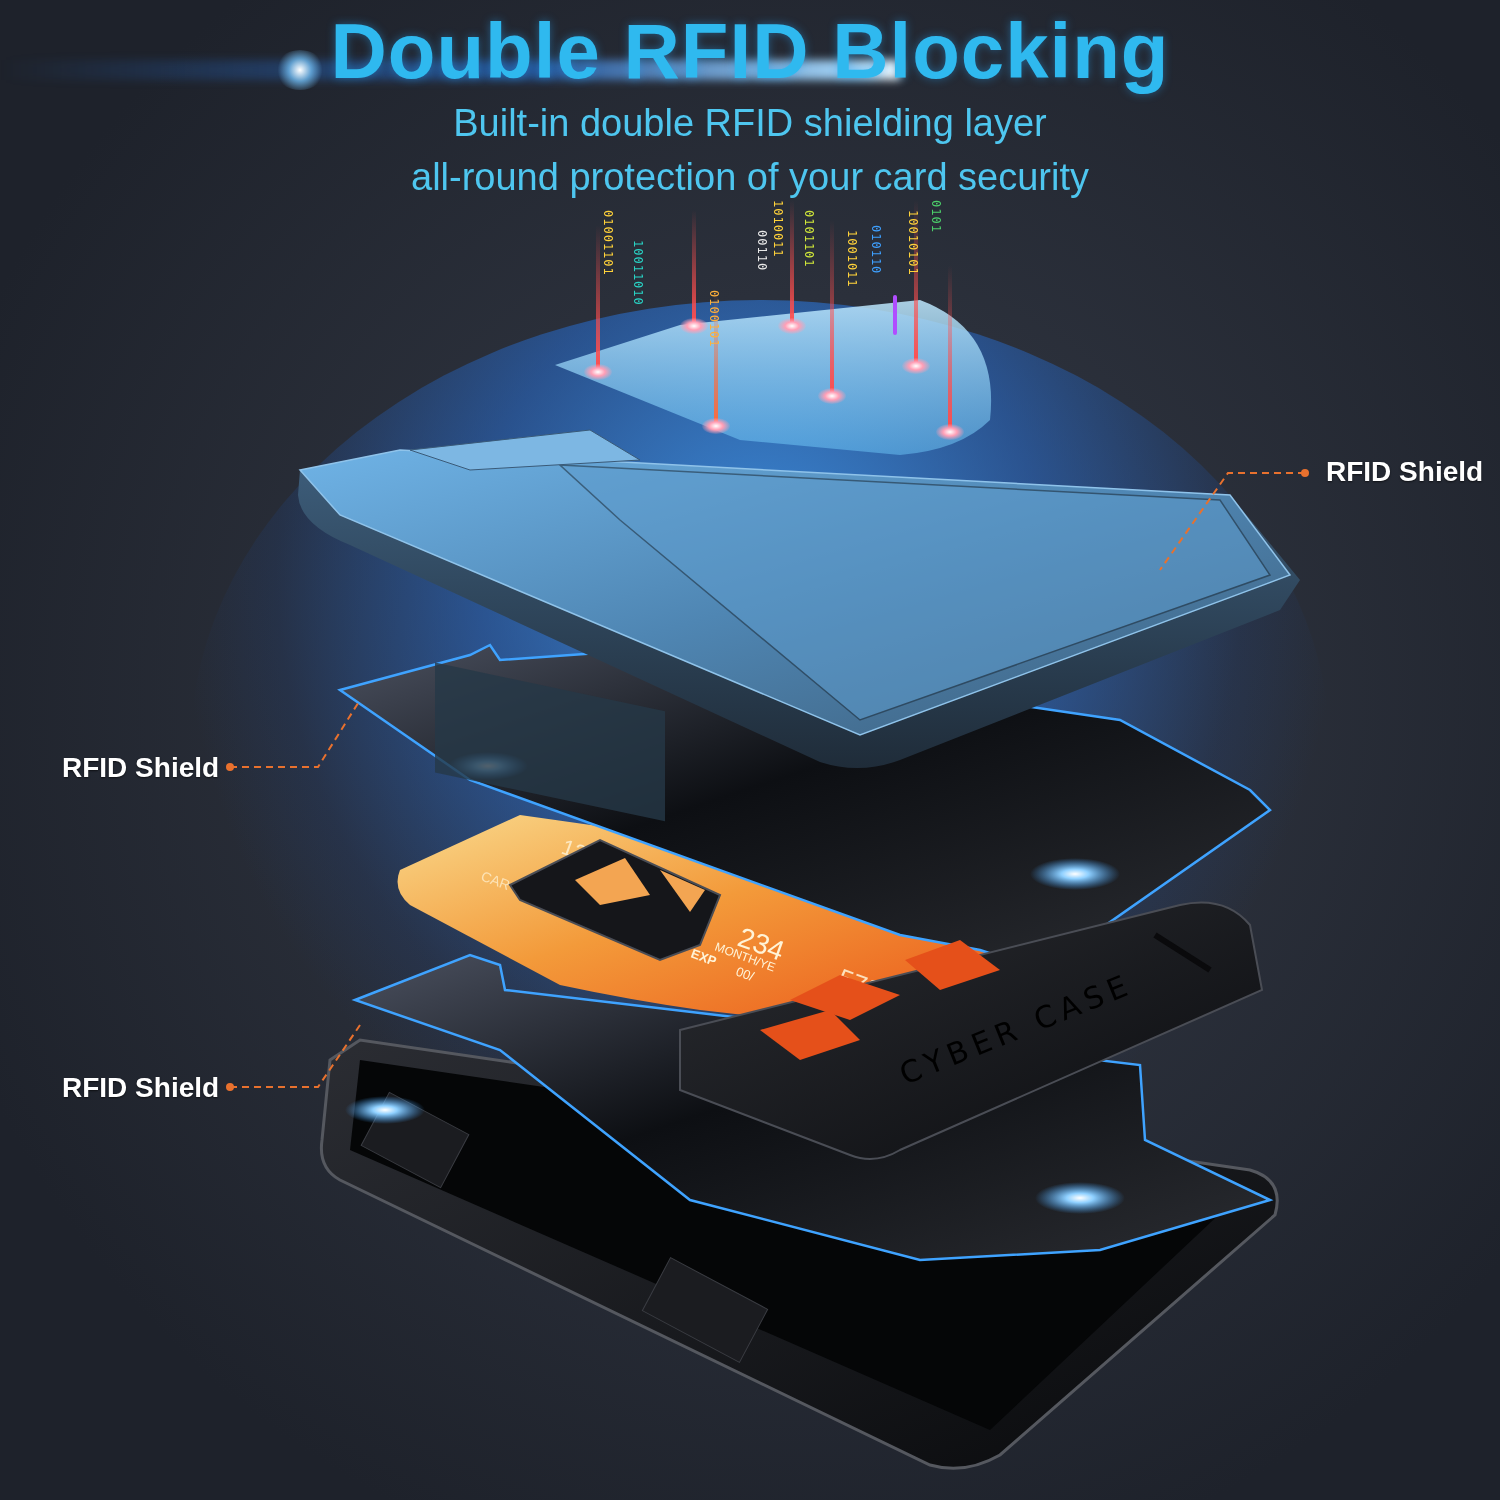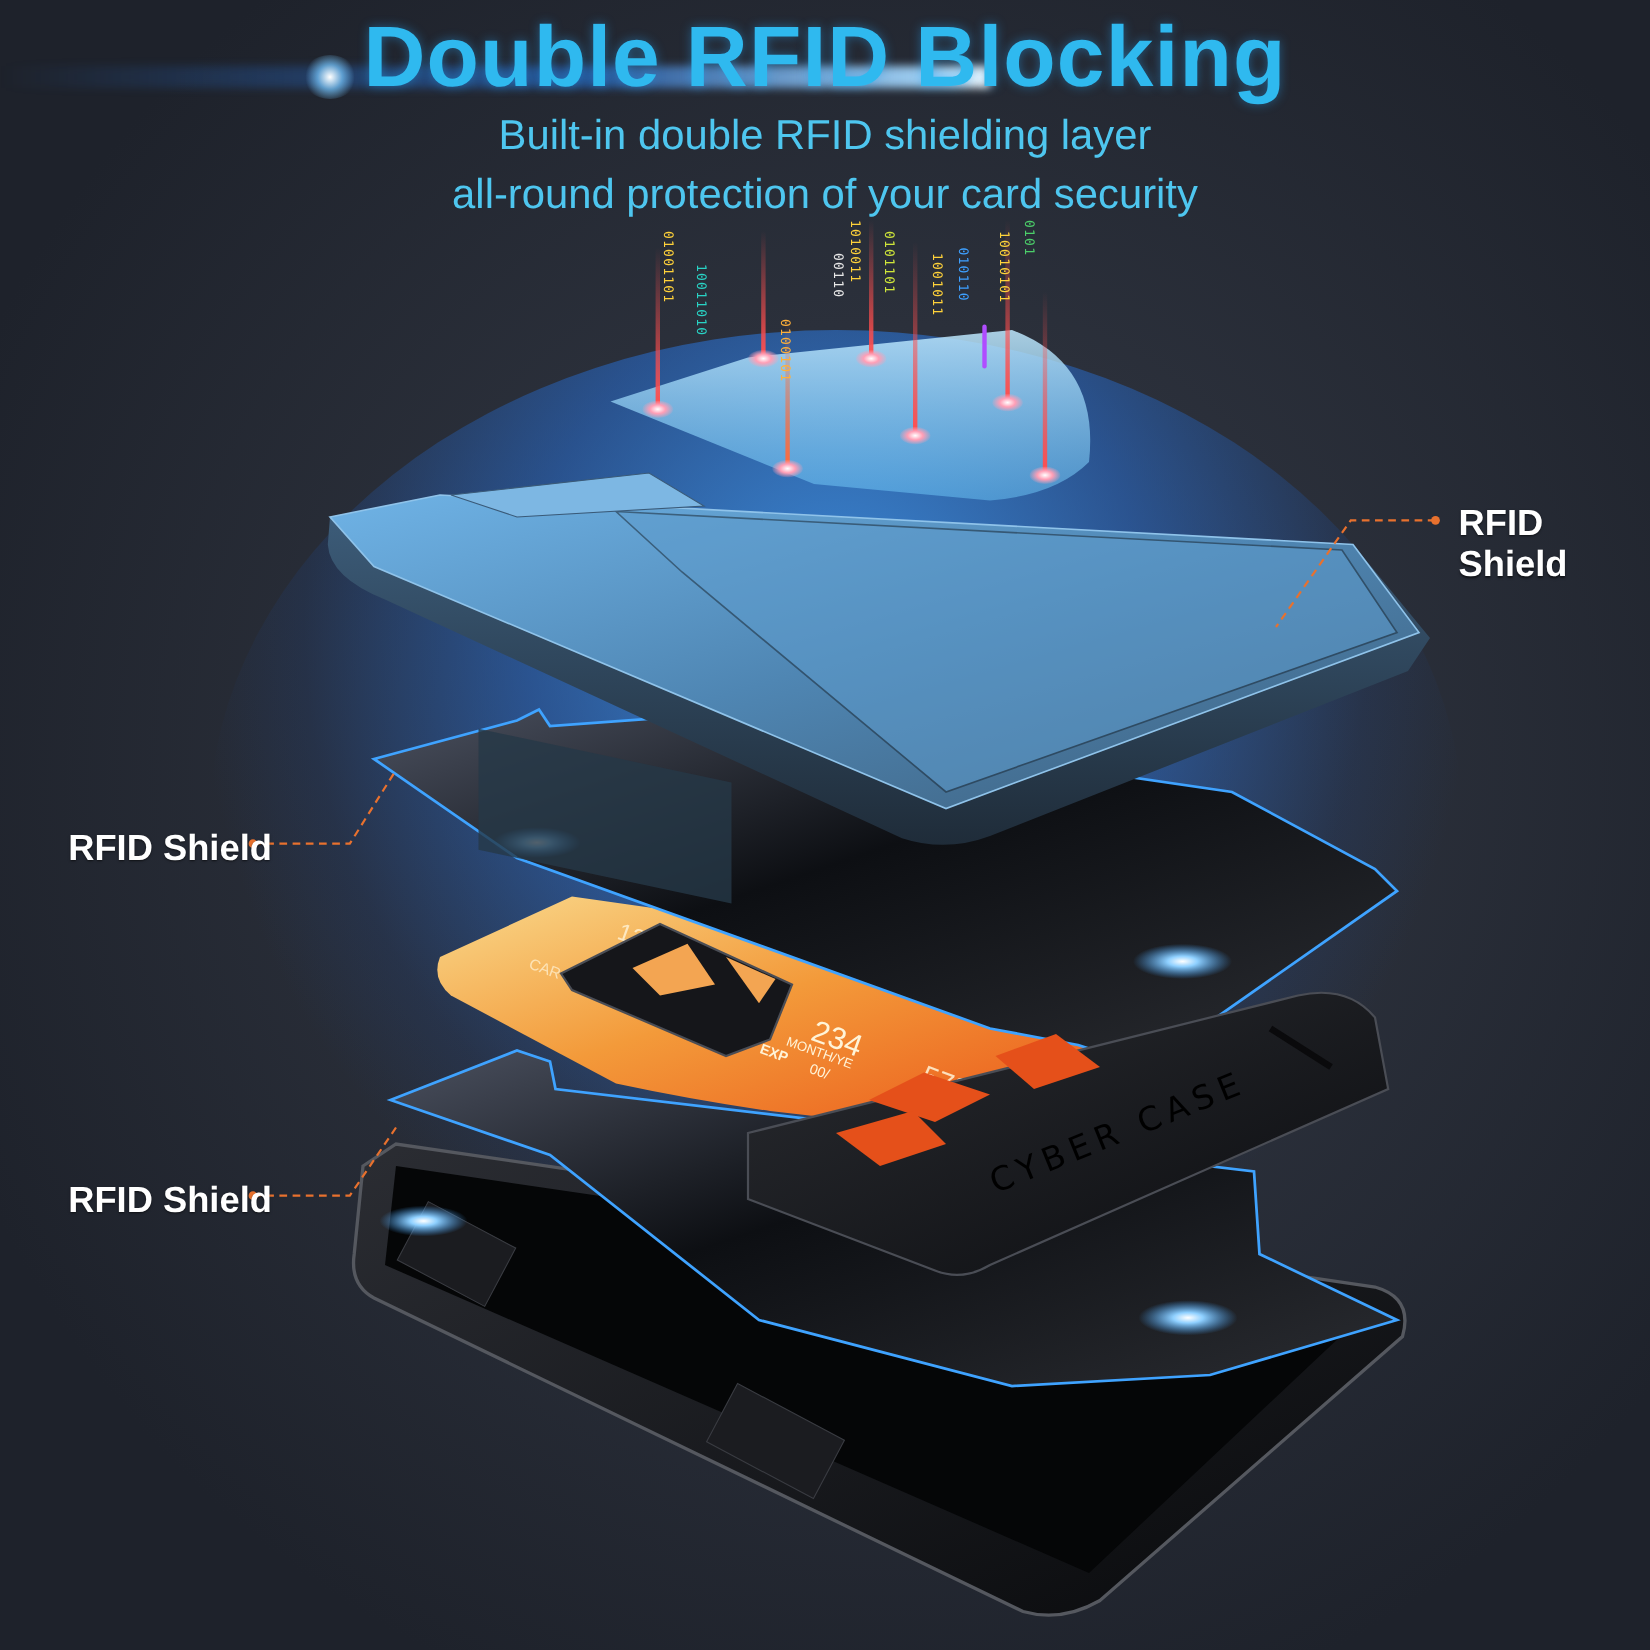--- a/index.html
+++ b/index.html
@@ -21,21 +21,21 @@
   .dome{left:190px;top:300px;width:1140px;height:900px;border-radius:50%;
     background:radial-gradient(ellipse at 50% 30%,rgba(60,150,240,.85) 0%,rgba(40,110,210,.55) 35%,rgba(30,70,140,.2) 60%,rgba(30,40,60,0) 72%);}
   
   .stream{position:absolute;width:4px;border-radius:2px;}
   .bits{position:absolute;font-family:"DejaVu Sans Mono",monospace;font-size:12px;line-height:12px;writing-mode:vertical-rl;letter-spacing:1px;}
   .spark{position:absolute;width:28px;height:16px;border-radius:50%;
     background:radial-gradient(ellipse,#fff 0%,#ff9fb6 35%,rgba(255,80,120,0) 75%);}
   
   svg.layer{position:absolute;left:0;top:0;}
   
-  .callout{font-weight:bold;font-size:33px;color:#fff;text-shadow:0 1px 2px rgba(0,0,0,.6);}
+  .callout{font-weight:bold;font-size:28px;color:#fff;text-shadow:0 1px 2px rgba(0,0,0,.6);}
   .c1{left:1326px;top:456px;}
   .c2{left:62px;top:752px;}
   .c3{left:62px;top:1072px;}
   .brand{font-family:"DejaVu Sans",sans-serif;font-size:30px;letter-spacing:6px;color:transparent;
     -webkit-text-stroke:1px #3a3d44;}
 </style>
 </head>
 <body>
 
 <div class="abs flare"></div>

